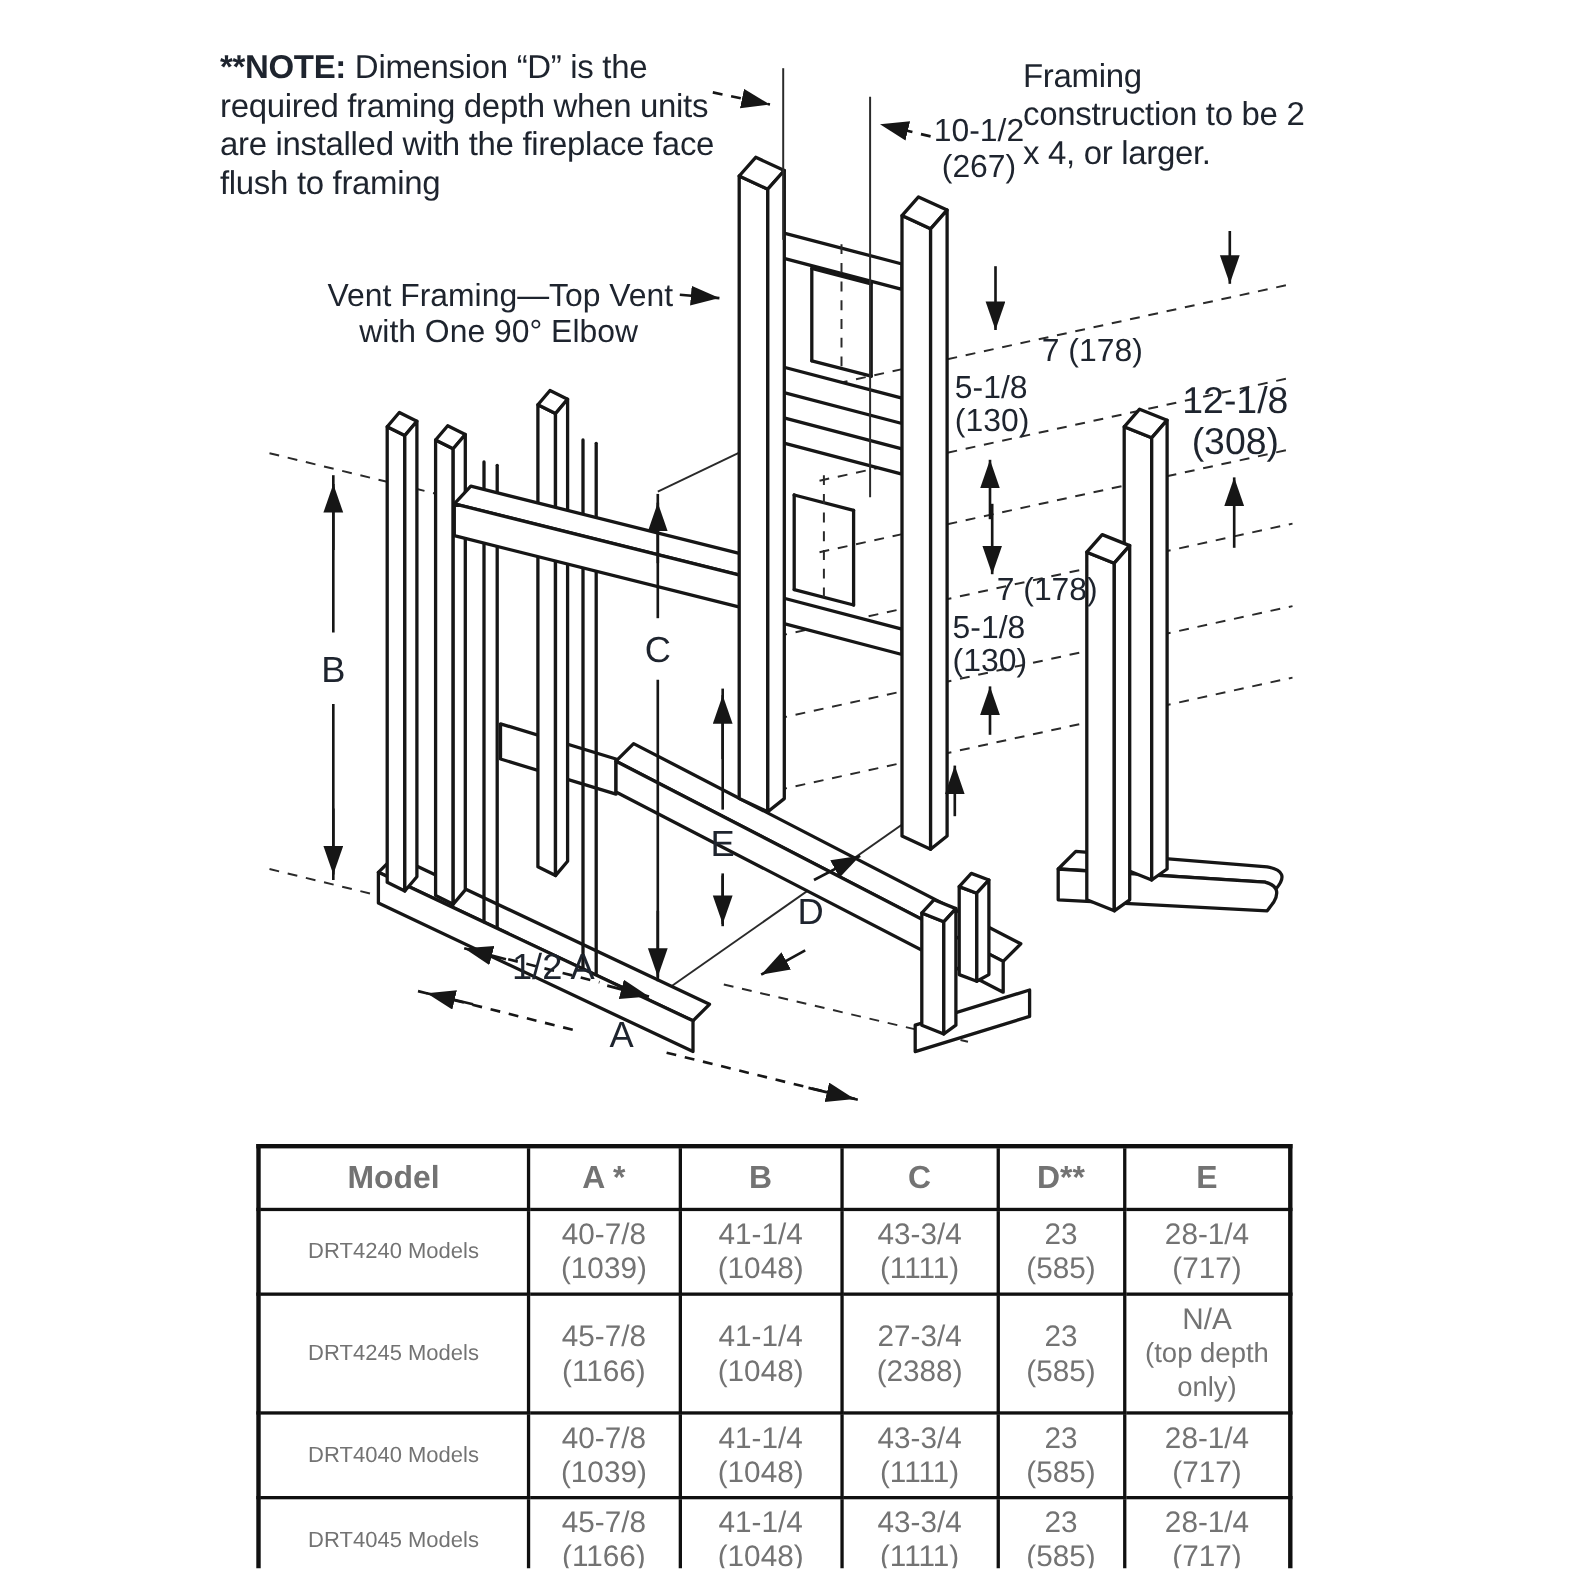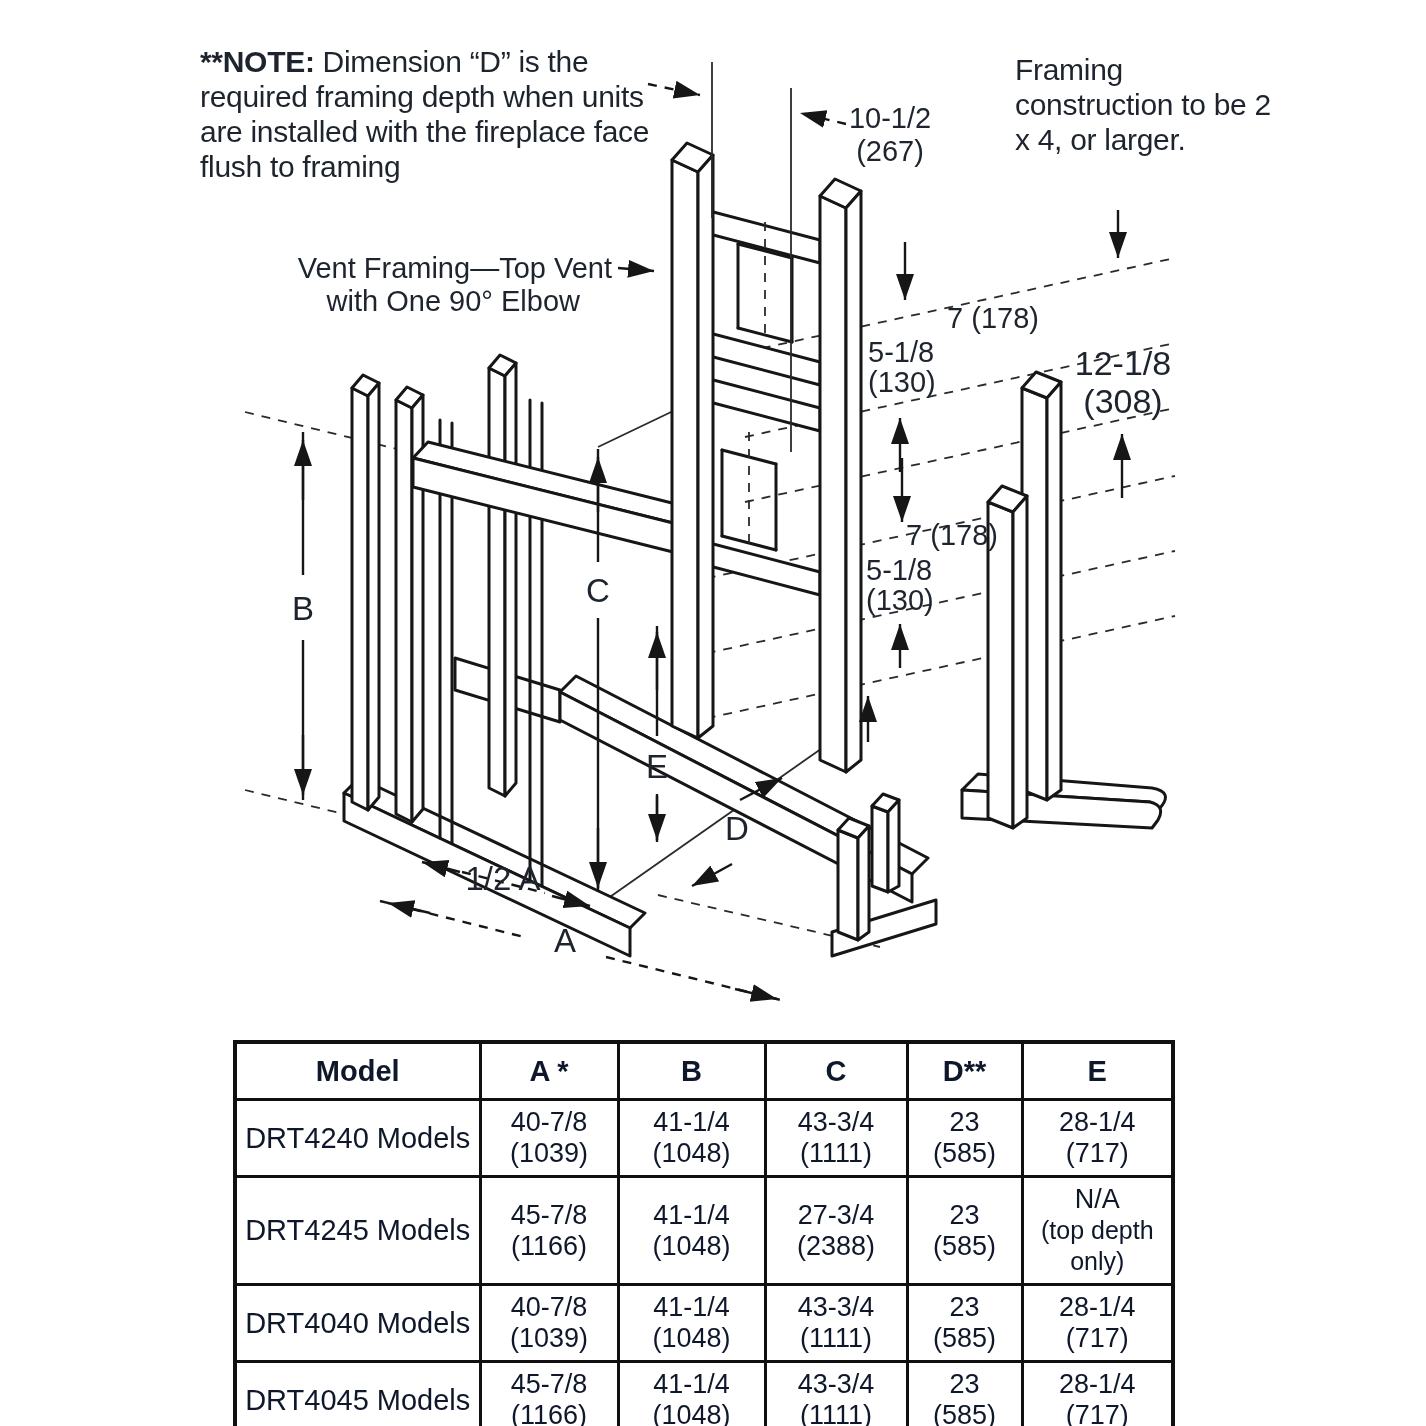--- a/index.html
+++ b/index.html
@@ -2,40 +2,40 @@
 <html><head>
 <meta charset="utf-8">
 <style>
   html,body{margin:0;padding:0;background:#fff;}
   #page{position:relative;width:1426px;height:1426px;background:#ffffff;overflow:hidden;
         font-family:"Liberation Sans", sans-serif;color:#1e242e;}
   
   .txtblock{position:absolute;font-size:30px;line-height:35px;letter-spacing:-0.3px;}
   #note-block{left:200px;top:44px;width:455px;}
   #note-block b{font-weight:bold;text-align:right;}
-  #framing-note{left:1015px;top:52px;width:268px;}
+  #framing-note{left:930px;top:52px;width:268px;}
   #units-caption{left:261px;top:980px;font-size:31px;}
   
   svg{position:absolute;left:0;top:0;}
   .ln{stroke:#161616;stroke-width:3;fill:none;stroke-linejoin:round;stroke-linecap:round;}
   .face{stroke:#161616;stroke-width:3;fill:#ffffff;stroke-linejoin:round;}
   .thin{stroke:#2a2a2a;stroke-width:1.8;fill:none;}
   .dash{stroke:#2a2a2a;stroke-width:1.8;fill:none;stroke-dasharray:9 8;}
   .arrow{stroke:#161616;stroke-width:2.4;fill:none;}
   .dimtxt{fill:#1e242e;font-family:"Liberation Sans",sans-serif;font-size:29px;}
   .dimtxt.big{font-size:34px;}
   .lettertxt{fill:#1e242e;font-family:"Liberation Sans",sans-serif;font-size:33px;}
   
   #spec-table{position:absolute;left:233px;top:1040px;border-collapse:collapse;table-layout:fixed;
               background:#fff;}
   #spec-table td,#spec-table th{border:3px solid #101010;text-align:center;vertical-align:middle;
-              padding:6px 2px;font-size:27px;line-height:31px;color:#0f172a;}
+              padding:6px 2px;font-size:27px;line-height:31px;color:#737373;}
   #spec-table{border:4px solid #101010;}
   #spec-table th{font-weight:bold;height:42px;font-size:29px;}
-  #spec-table td.model{font-size:29px;}
+  #spec-table td.model{font-size:20px;}
   #spec-table tr.datarow{height:72px;}
 </style>
 </head>
 <body>
 
 <div id="page">
 
   <svg width="1426" height="1036" viewBox="0 0 1426 1036">
     <defs>
       <marker id="arr" markerUnits="userSpaceOnUse" markerWidth="30" markerHeight="22" refX="26" refY="9" orient="auto">

